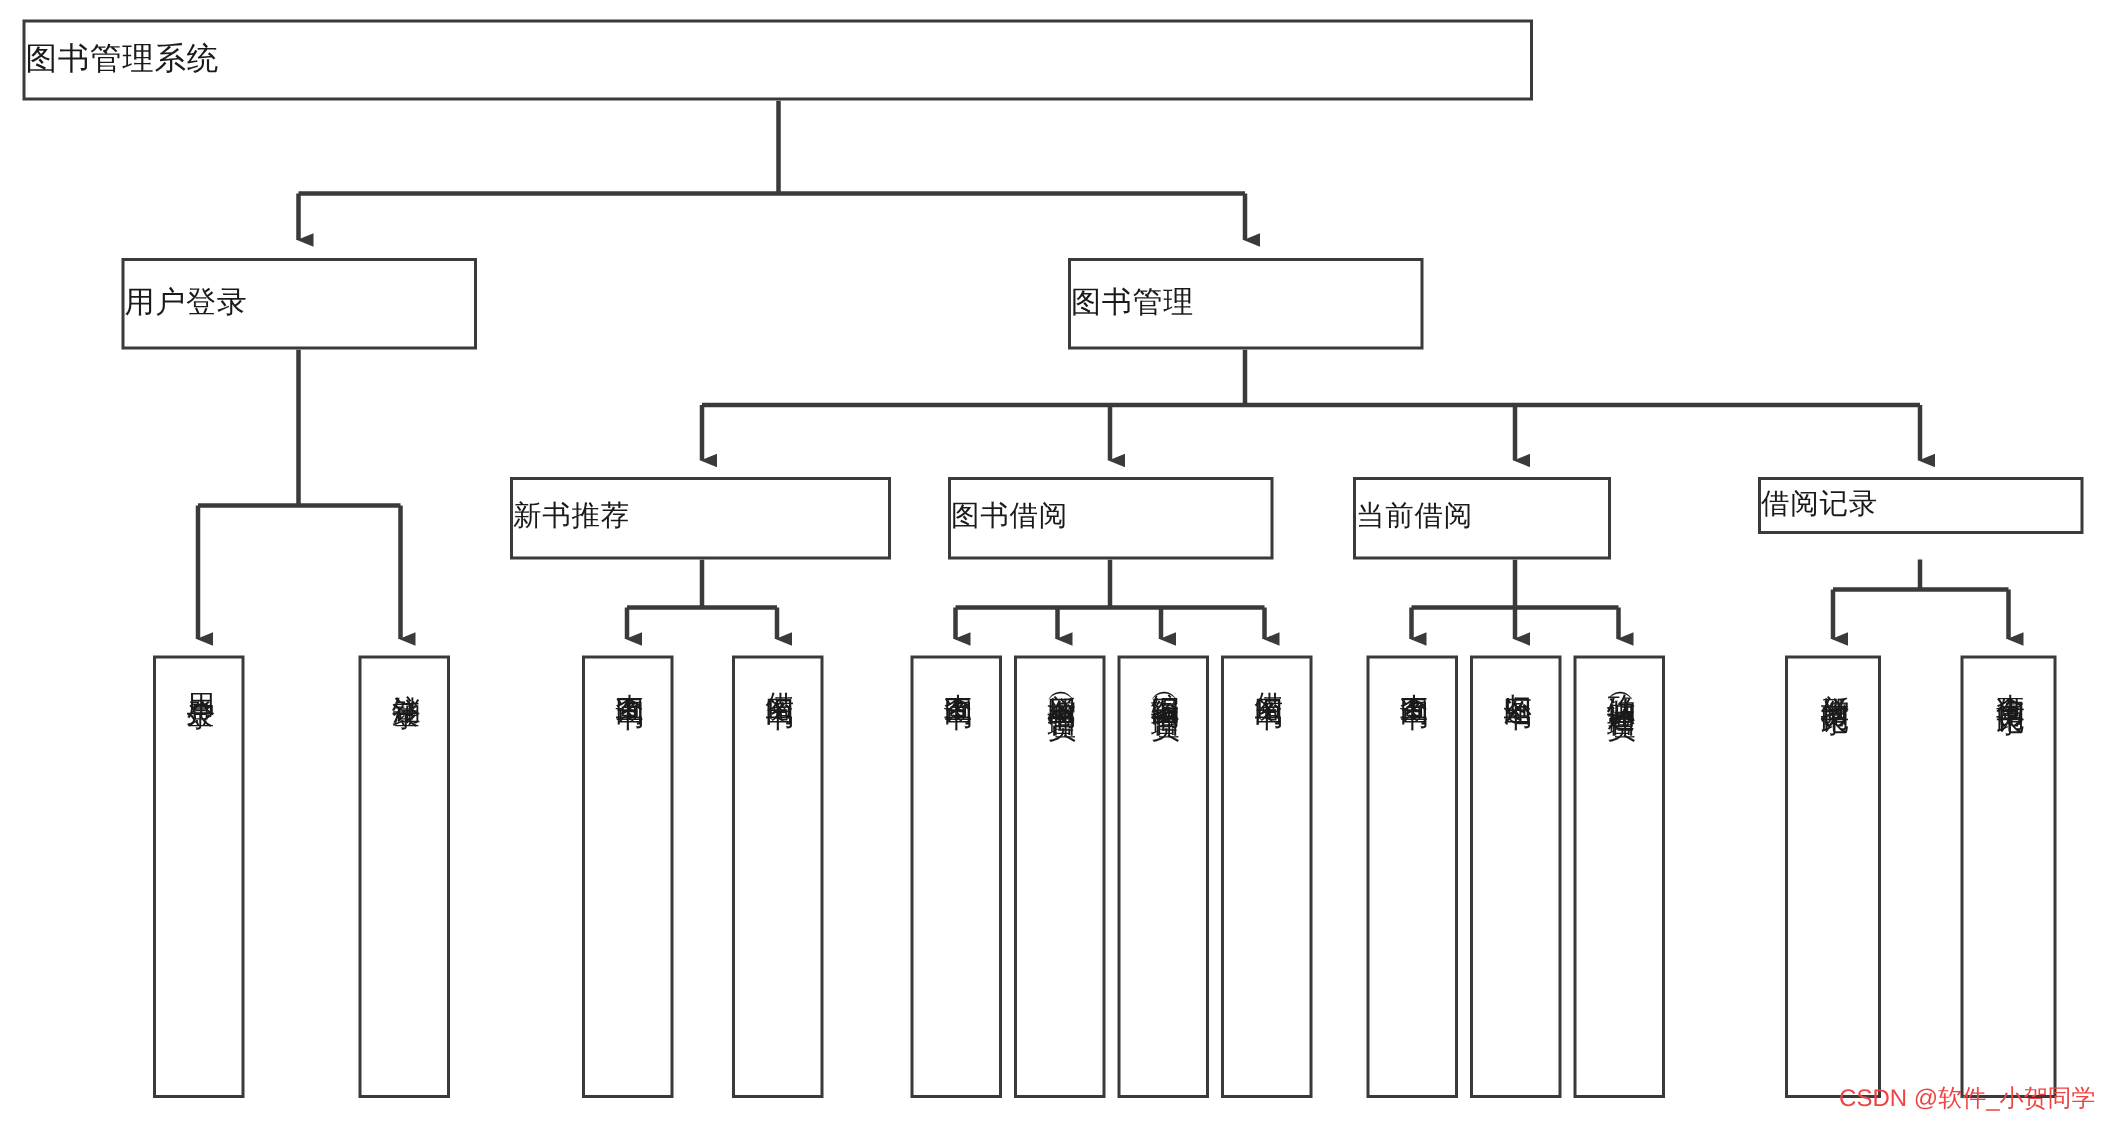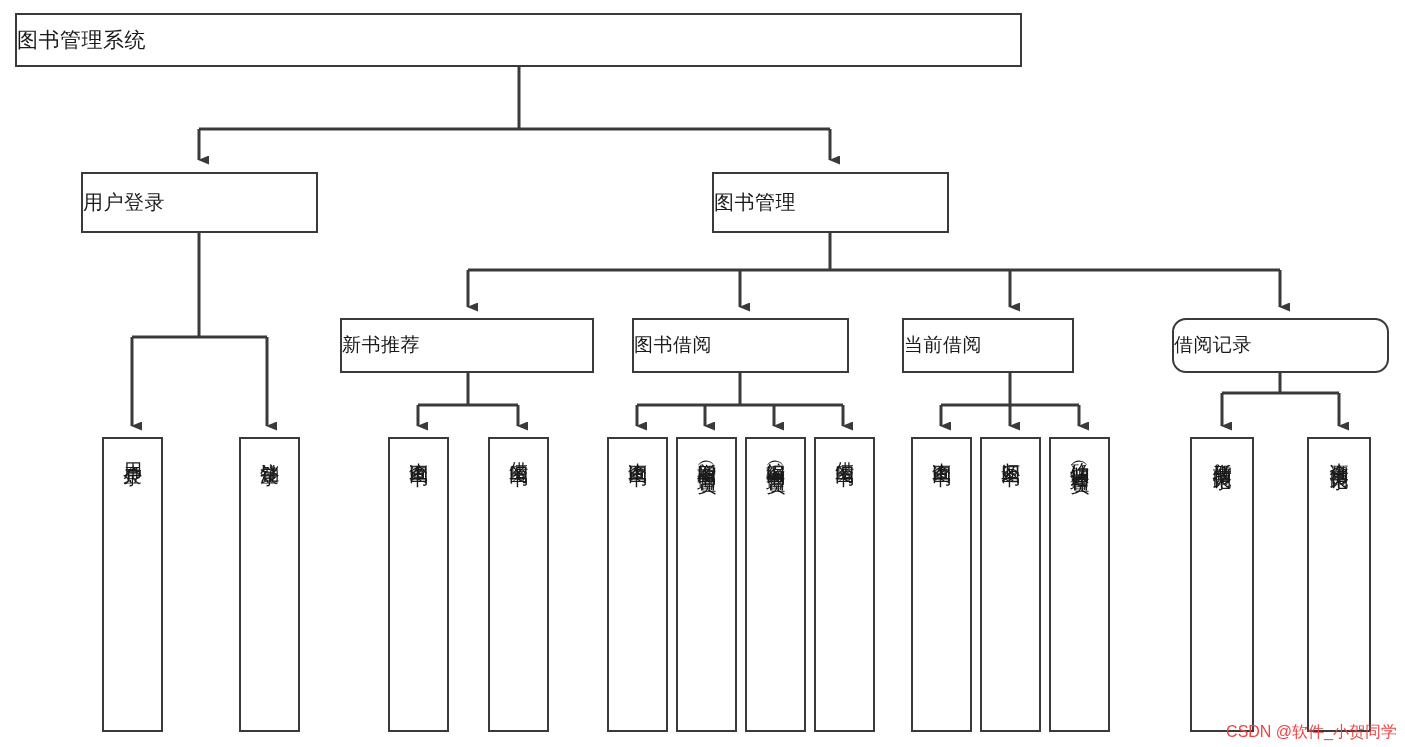--- a/index.html
+++ b/index.html
@@ -149,21 +149,21 @@
 
   <div class="node level2" style="left:340px; top:318px; width:254px; height:55px;">
     <span class="label">新书推荐</span>
   </div>
   <div class="node level2" style="left:632px; top:318px; width:217px; height:55px;">
     <span class="label">图书借阅</span>
   </div>
   <div class="node level2" style="left:902px; top:318px; width:172px; height:55px;">
     <span class="label">当前借阅</span>
   </div>
-  <div class="node level2" style="left:1172px; top:318px; width:217px; height:55px;border-radius:14px;">
+  <div class="node level2" style="left:1172px; top:318px; width:217px; height:38px;">
     <span class="label">借阅记录</span>
   </div>
 
   <div class="node leaf" style="left:102px; top:437px; width:61px; height:295px;">
     <span class="label">用户登录</span>
   </div>
   <div class="node leaf" style="left:239px; top:437px; width:61px; height:295px;">
     <span class="label">注销登录</span>
   </div>
 

